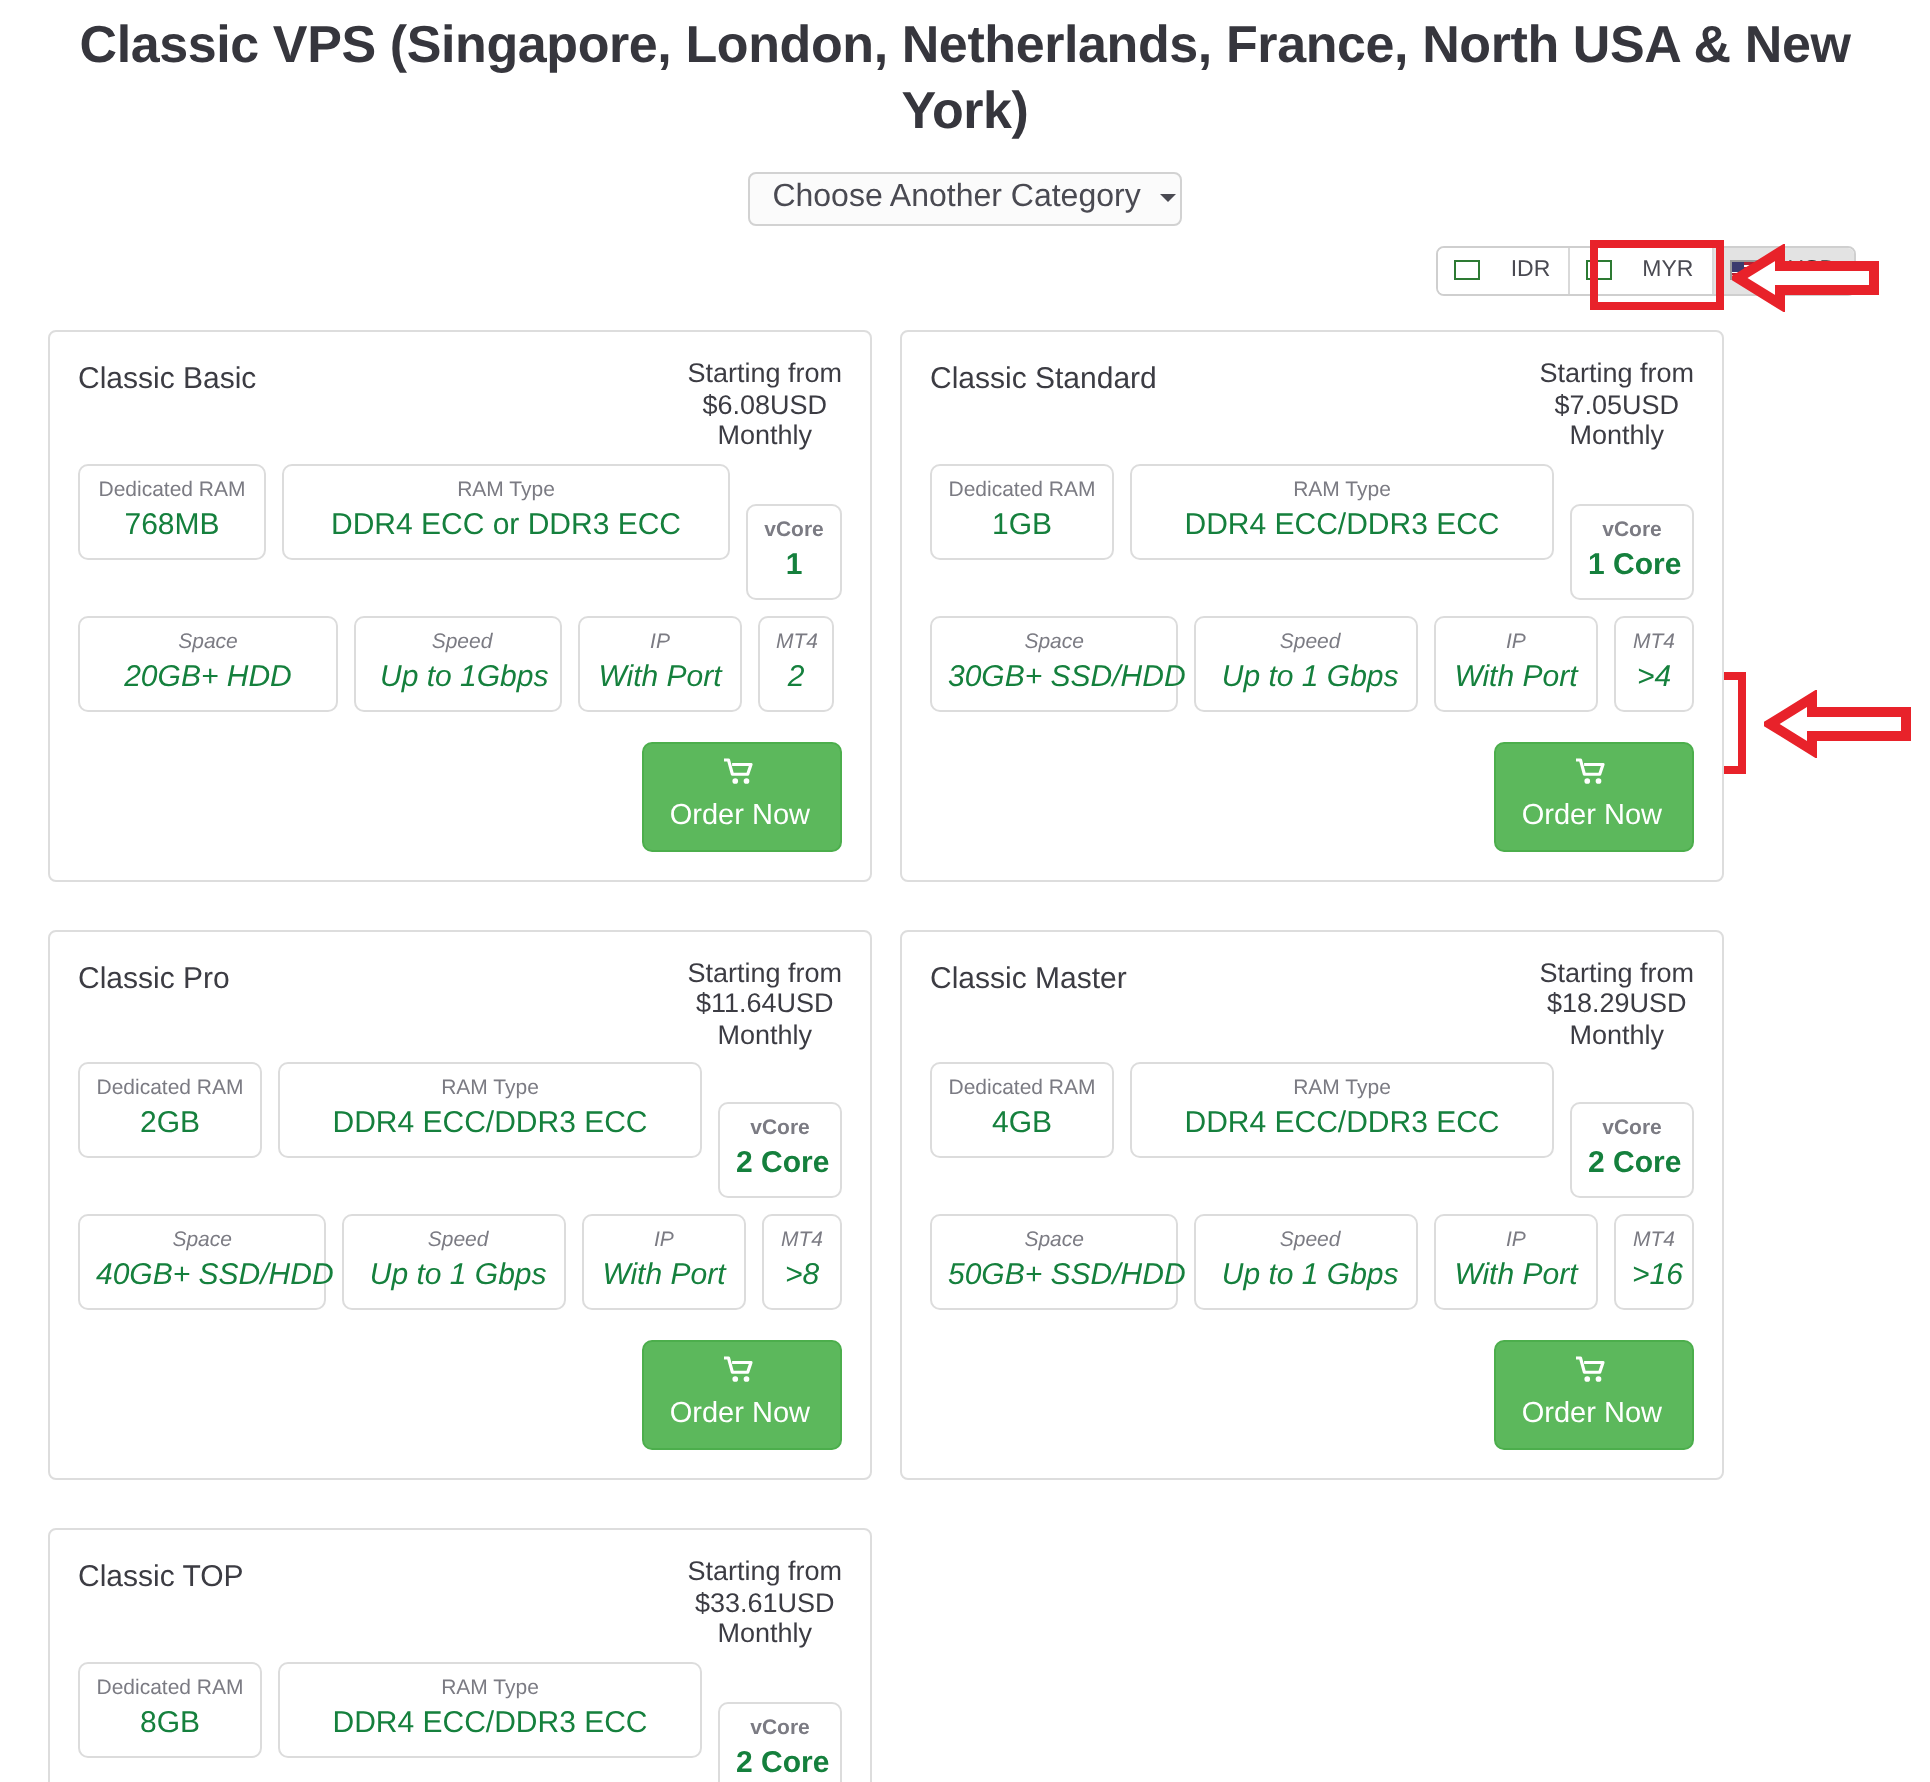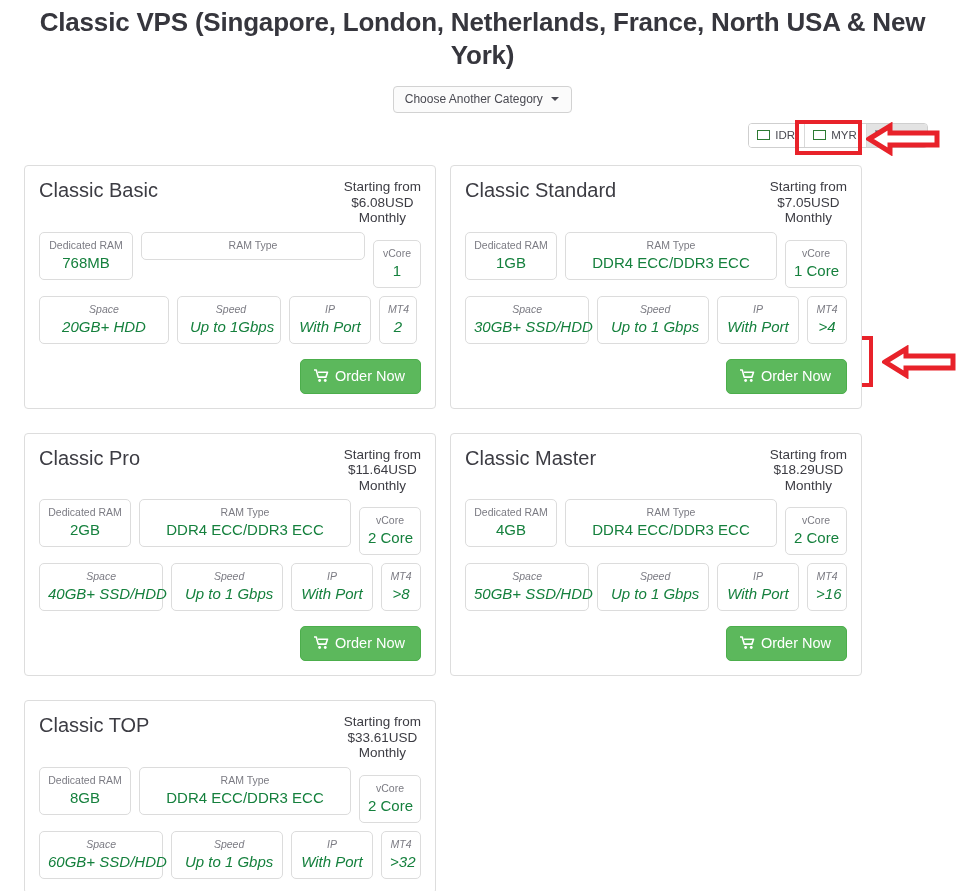--- a/index.html
+++ b/index.html
@@ -27,22 +27,22 @@
     color: #36363d;
     letter-spacing: -0.2px;
   }
 
   .category-row {
     text-align: center;
     margin-top: 14px;
   }
   .category-btn {
     display: inline-block;
-    padding: 5px 12px 6px 11px;
-    font-size: 12px;
+    padding: 5px 2px 6px 11px;
+    font-size: 16px;
     line-height: 14px;
     color: #4a4a52;
     background: #fbfbfb;
     border: 1px solid #d2d2d2;
     border-radius: 4px;
     cursor: pointer;
   }
   .caret {
     display: inline-block;
     margin-left: 5px;
@@ -63,21 +63,21 @@
   .currency-group {
     display: flex;
     border: 1px solid #cfcfcf;
     border-radius: 4px;
     overflow: hidden;
     background: #ffffff;
   }
   .currency-btn {
     display: flex;
     align-items: center;
-    gap: 5px;
+    gap: 15px;
     padding: 4px 9px 5px 8px;
     font-size: 11.5px;
     line-height: 14px;
     color: #4a4a52;
     background: #ffffff;
     border-right: 1px solid #d9d9d9;
     cursor: pointer;
     white-space: nowrap;
   }
   .currency-btn:last-child { border-right: none; }
@@ -138,21 +138,21 @@
     padding: 13px 14px 14px 14px;
     position: relative;
   }
 
   .card-head {
     display: flex;
     justify-content: space-between;
     align-items: flex-start;
   }
   .card-title {
-    font-size: 20px;
+    font-size: 15px;
     line-height: 20px;
     color: #3c3c43;
     font-weight: normal;
     margin: 0;
     padding-top: 1px;
   }
   .card-price {
     text-align: center;
     font-size: 13.5px;
     line-height: 15.5px;
@@ -187,21 +187,21 @@
     font-size: 15px;
     line-height: 19px;
     color: #15803d;
     white-space: nowrap;
     margin-top: 1px;
   }
 
   
   .b-ram  { width: 92px; }
   .b-type { flex: 1 1 auto; }
-  .b-core { width: 48px; align-self: flex-start; margin-top: 8px; }
+  .b-core { width: 48px; align-self: flex-start; margin-top: 20px; font-weight: bold; }
   .b-core.wide { width: 62px; }
   .b-space { width: 130px; }
   .b-speed { width: 110px; padding-left: 12px; }
   .b-ip    { width: 86px; }
   .b-mt4   { width: 42px; }
 
   .card.variant-a .b-ram  { width: 94px; }
   .card.variant-a .b-space{ width: 130px; }
   .card.variant-a .b-speed{ width: 104px; }
   .card.variant-a .b-ip   { width: 82px; }
@@ -223,20 +223,21 @@
     gap: 6px;
     background: #5cb85c;
     border: 1px solid #4cae4c;
     border-radius: 5px;
     color: #ffffff;
     font-size: 14.5px;
     line-height: 18px;
     padding: 7px 15px 8px 13px;
     cursor: pointer;
     white-space: nowrap;
+    flex-direction: column;
   }
   .cart-icon { width: 15px; height: 14px; display: inline-block; flex: 0 0 auto; }
 </style>
 </head>
 <body>
 
 <div id="page">
 
   <h1 class="page-title">Classic VPS (Singapore, London, Netherlands, France, North USA &amp; New York)</h1>
 
@@ -288,20 +289,21 @@
         </div>
       </div>
       <div class="spec-rows">
         <div class="spec-row row-1">
           <div class="spec-box b-ram">
             <div class="spec-label">Dedicated RAM</div>
             <div class="spec-value">768MB</div>
           </div>
           <div class="spec-box b-type">
             <div class="spec-label">RAM Type</div>
+            <div class="spec-value">DDR4 ECC or DDR3 ECC</div>
           </div>
           <div class="spec-box b-core">
             <div class="spec-label">vCore</div>
             <div class="spec-value">1</div>
           </div>
         </div>
         <div class="spec-row row-2">
           <div class="spec-box b-space">
             <div class="spec-label">Space</div>
             <div class="spec-value">20GB+ HDD</div>

